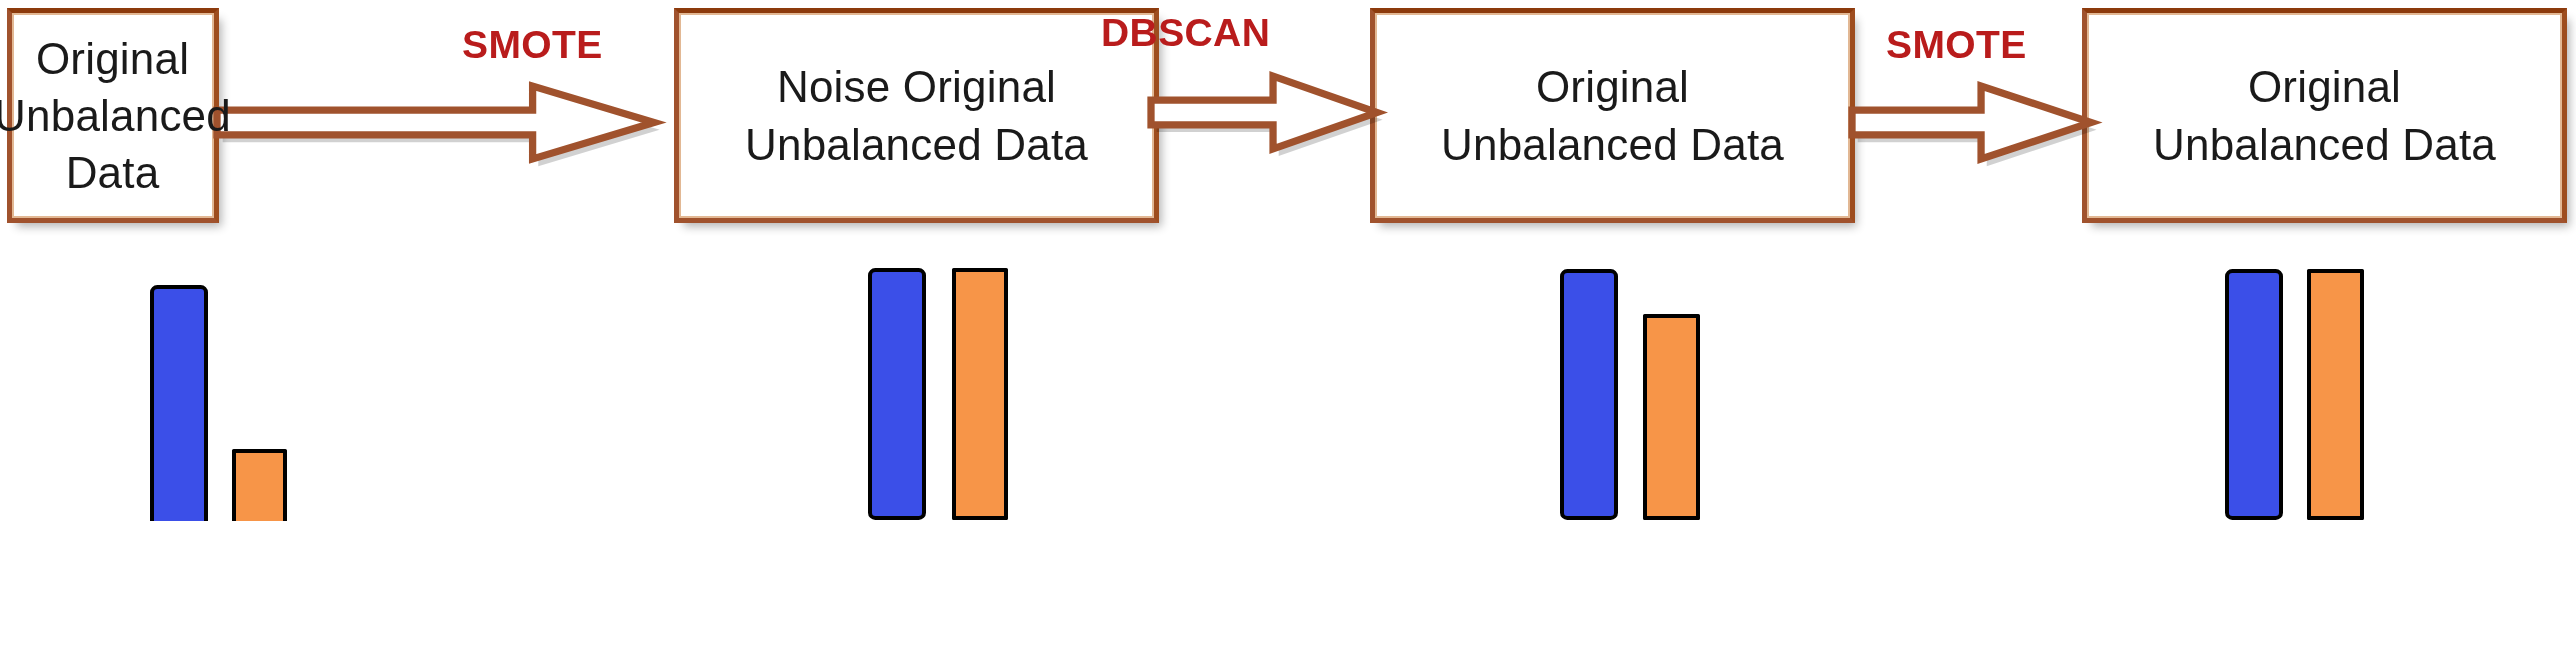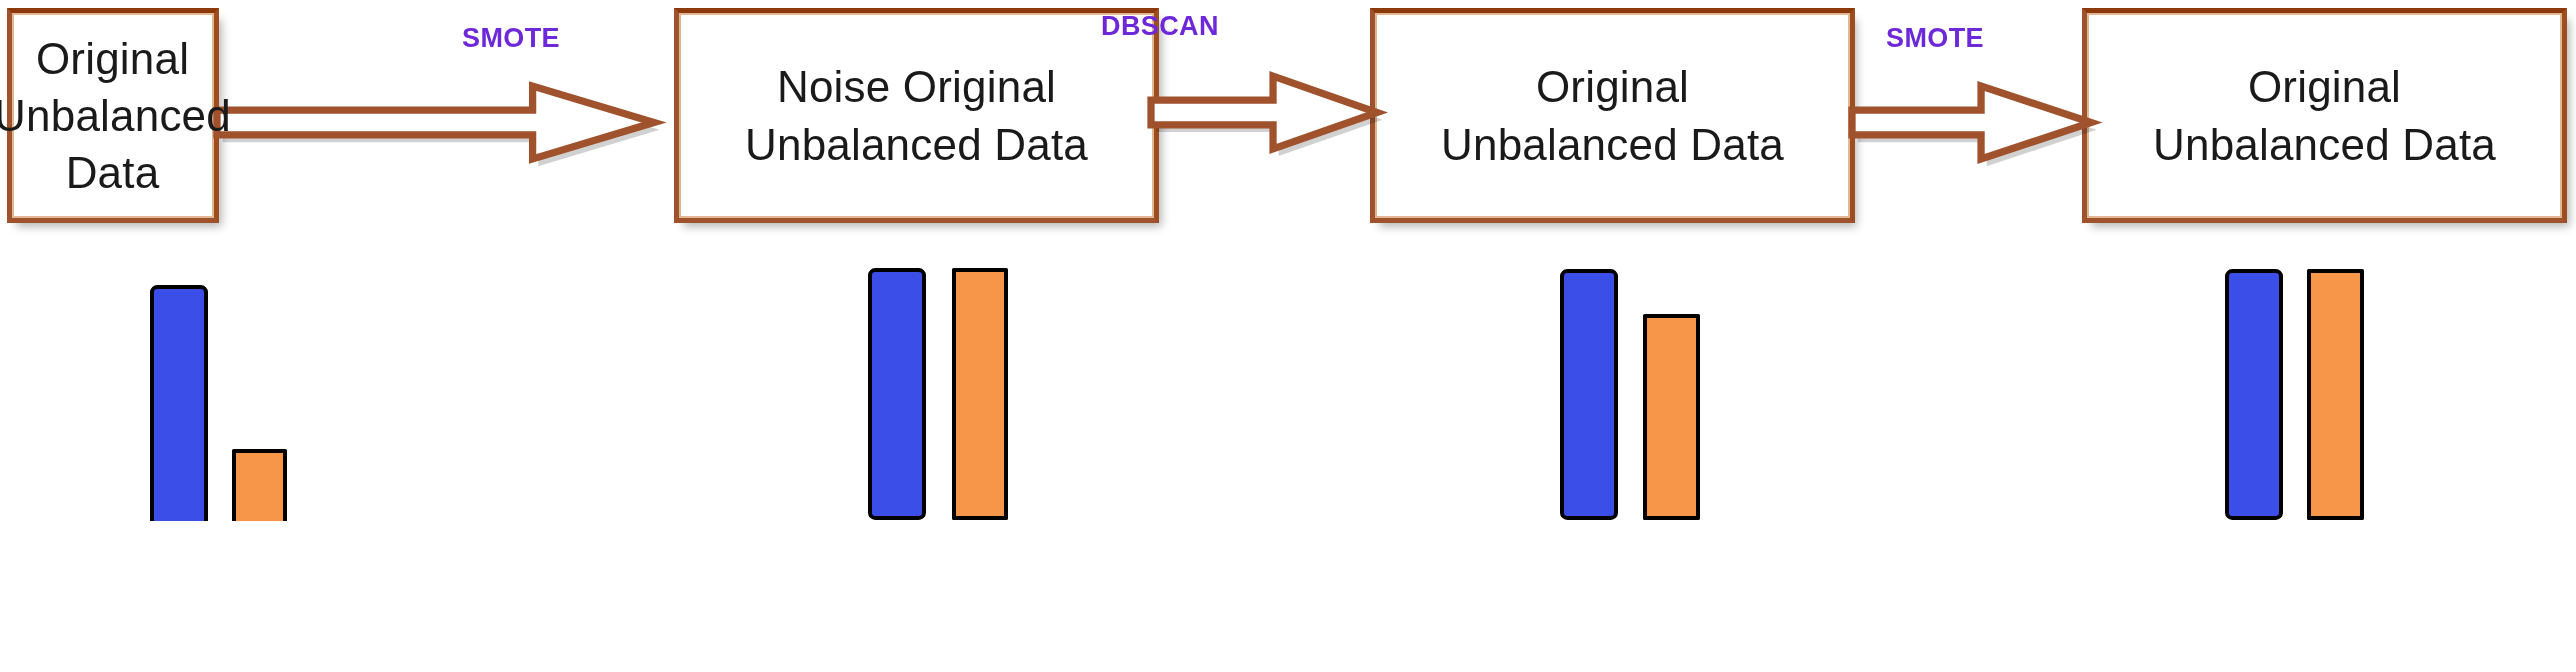--- a/index.html
+++ b/index.html
@@ -56,22 +56,22 @@
   .arrow {
     position: absolute;
     overflow: visible;
   }
   .arrow svg { display: block; overflow: visible; }
 
   .arrow-label {
     position: absolute;
     font-family: "Liberation Sans", sans-serif;
     font-weight: bold;
-    font-size: 27px;
-    color: #6d28d9;
+    font-size: 39px;
+    color: #b91c1c;
     letter-spacing: 0.4px;
     white-space: nowrap;
   }
 
   
   .bar {
     position: absolute;
     box-sizing: border-box;
     border: 4px solid #000000;
   }

